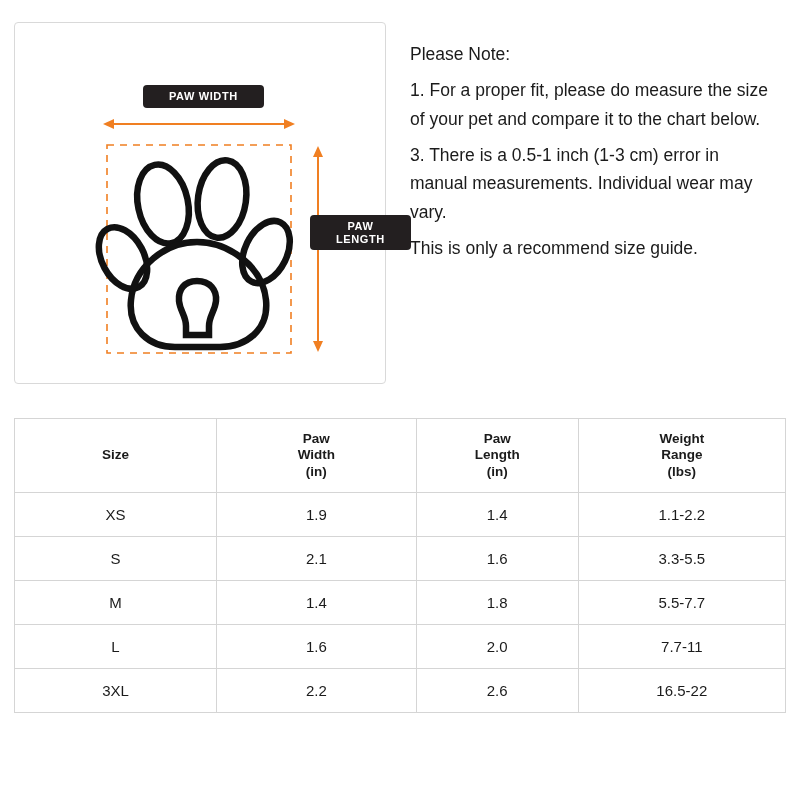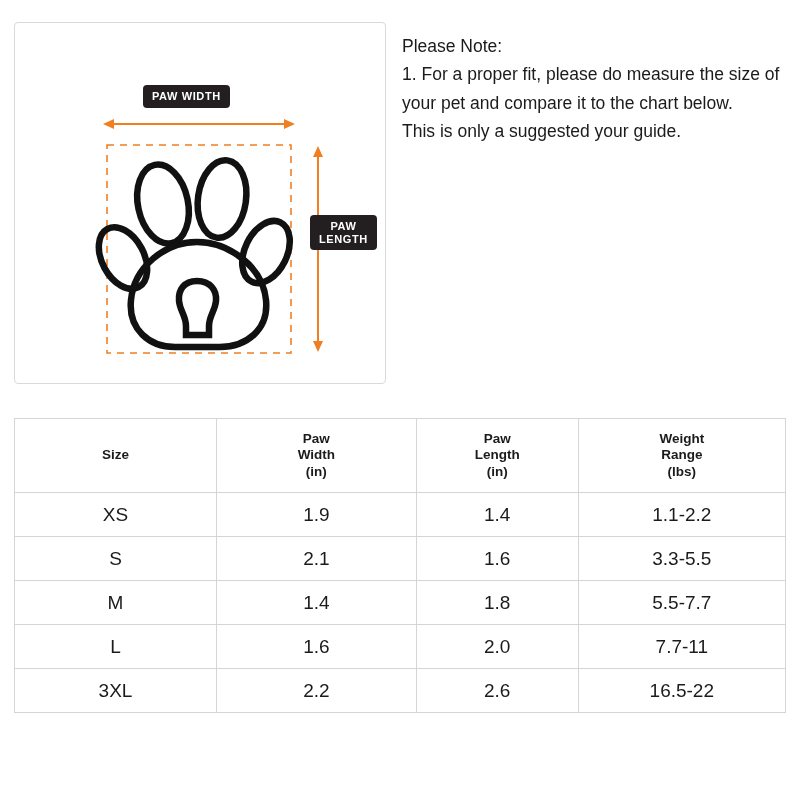--- a/index.html
+++ b/index.html
@@ -42,38 +42,38 @@
     inset: 0;
   }
 
   .label-chip {
     position: absolute;
     background: #231f20;
     color: #ffffff;
     font-size: 11px;
     font-weight: bold;
     letter-spacing: 0.6px;
-    padding: 5px 9px;
+    padding: 5px 26px;
     border-radius: 4px;
     line-height: 1.15;
     text-align: center;
     white-space: pre-line;
   }
   #chip-width { left: 128px; top: 62px; }
   #chip-length { left: 295px; top: 192px; }
 
   
   .notes {
     flex: 1 1 auto;
     padding-top: 10px;
     font-size: 17.5px;
     line-height: 1.62;
     color: #1b1b1b;
   }
-  .notes p { margin: 0; }
+  .notes p { margin: 8px; }
 
   
   .table-wrap {
     position: absolute;
     left: 14px;
     top: 418px;
     width: 772px;
   }
   table {
     border-collapse: collapse;
@@ -88,21 +88,21 @@
   }
   thead th {
     font-size: 13.5px;
     font-weight: bold;
     line-height: 1.22;
     padding: 12px 4px;
     height: 70px;
     white-space: pre-line;
   }
   tbody td {
-    font-size: 19px;
+    font-size: 15px;
     height: 44px;
     padding: 2px 4px;
     font-weight: normal;
   }
   col.c1 { width: 26.2%; }
   col.c2 { width: 25.9%; }
   col.c3 { width: 21.0%; }
   col.c4 { width: 26.9%; }
 </style>
 </head>
@@ -157,21 +157,22 @@
       </div>
 
       <div class="label-chip" id="chip-width">PAW WIDTH</div>
       <div class="label-chip" id="chip-length">PAW
 LENGTH</div>
     </div>
 
     <div class="notes">
       <p>Please Note:</p>
       <p>1. For a proper fit, please do measure the size of your pet and compare it to the chart below.</p>
-      <p>This is only a suggested your guide.</p>
+      <p>3. There is a 0.5-1 inch (1-3 cm) error in manual measurements. Individual wear may vary.</p>
+      <p>This is only a recommend size guide.</p>
     </div>
   </div>
 
   <div class="table-wrap">
     <table>
       <colgroup>
           <col class="c1">
           <col class="c2">
           <col class="c3">
           <col class="c4">

